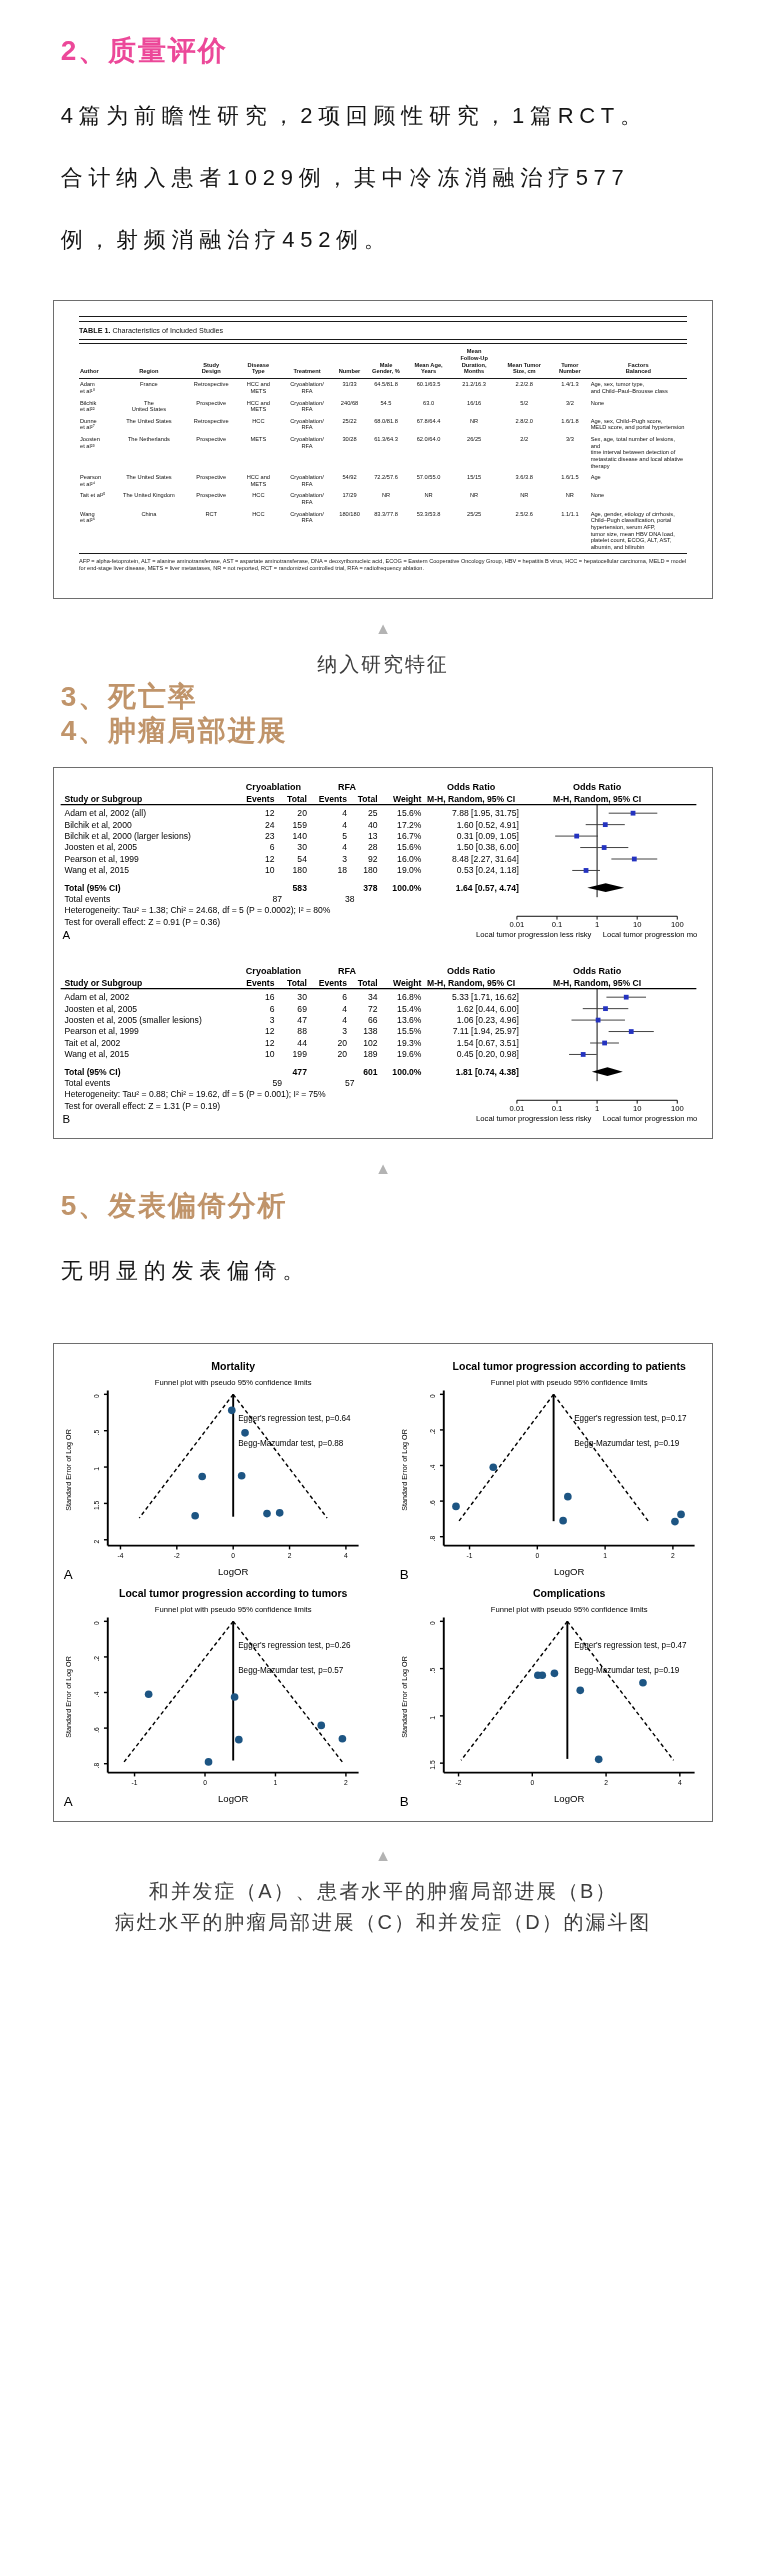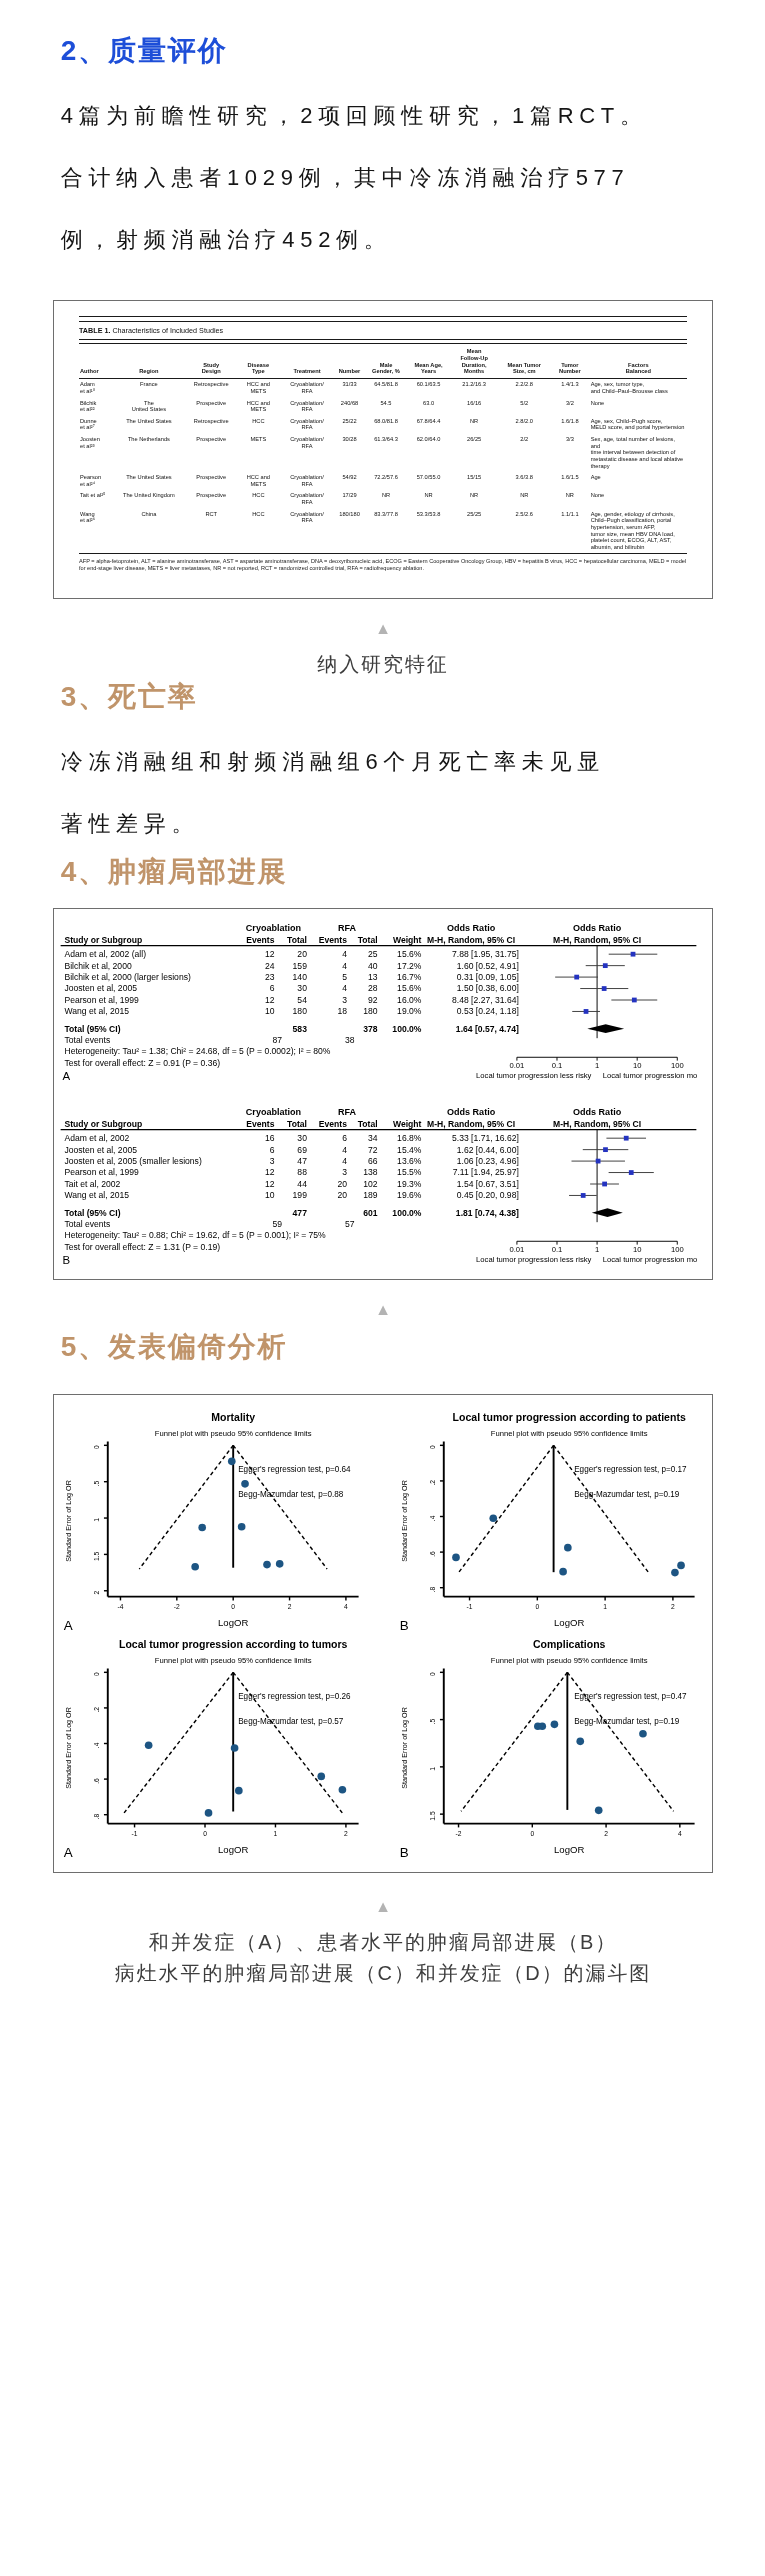--- a/index.html
+++ b/index.html
@@ -5,21 +5,21 @@
   html,body{margin:0;padding:0;background:#fff;}
   .page{width:766px;margin:0 auto;background:#fff;padding:34px 53px 57px;box-sizing:border-box;
         font-family:"Liberation Sans","DejaVu Sans",sans-serif;color:#141414;}
   h2.sec{font-size:28px;font-weight:bold;margin:0 0 0 7.7px;letter-spacing:1.9px;line-height:34px;}
   p.body{font-size:22px;color:#161616;line-height:62px;letter-spacing:5.7px;margin:17px 0 0 7.7px;
          white-space:pre-line;text-align:justify;}
   .mt-s3{margin-top:80px;} .mt-s4{margin-top:61px;} .mt-s5{margin-top:82px;}
   .fig-box{border:1px solid #6e6e6e;background:#fff;box-sizing:border-box;}
   .t1box{margin-top:29px;height:299px;overflow:hidden;padding:15.3px 25px;}
   .forestbox{margin-top:19px;padding:7.7px 5.7px;}
-  .funnelbox{margin-top:30px;padding:11.5px 3.8px;}
+  .funnelbox{margin-top:41px;padding:11.5px 3.8px;}
   .capblock{text-align:center;margin-top:19px;}
   .tri{display:block;font-size:16.3px;line-height:21px;margin-bottom:9.6px;}
   .cap{font-size:20px;color:#3d3d3d;line-height:31px;letter-spacing:1.9px;text-align:center;}
   
   .rule-d{height:3.8px;border-top:1.5px solid #1a1a1a;border-bottom:1.5px solid #1a1a1a;}
   .rule-s{border-top:1.9px solid #1a1a1a;height:0;}
   .t1title{font-size:7.2px;padding:3.8px 0 3.8px;color:#111;}
   table.t1{width:100%;border-collapse:collapse;table-layout:fixed;margin-top:1.9px;}
   table.t1 th{font-size:5.7px;font-weight:bold;vertical-align:bottom;padding:1.9px 1px 2.9px;white-space:pre-line;
               border-bottom:1.9px solid #1a1a1a;line-height:6.7px;color:#111;}
@@ -27,21 +27,21 @@
   .t1foot{font-size:5.6px;line-height:6.9px;color:#1c1c1c;margin:3.8px 0 0;white-space:pre-line;}
   
   .fgrid{display:grid;grid-template-columns:314px 314px;justify-content:space-between;row-gap:1.9px;}
   svg text{font-family:"Liberation Sans","DejaVu Sans",sans-serif;}
 </style>
 </head>
 <body>
 
 <div class="page">
 
-  <h2 class="sec" style="color: #1d4ed8;">2、质量评价</h2>
+  <h2 class="sec" style="color: #ec4899;">2、质量评价</h2>
   <p class="body">4篇为前瞻性研究，2项回顾性研究，1篇RCT。
 合计纳入患者1029例，其中冷冻消融治疗577
 例，射频消融治疗452例。</p>
 
   <div class="fig-box t1box" id="table1-fig">
     <div class="rule-d"></div>
     <div class="t1title">
       <b>TABLE 1.</b>
       <span>Characteristics of Included Studies</span>
     </div>
@@ -218,22 +218,20 @@
     <div class="rule-s"></div>
     <p class="t1foot">   AFP = alpha-fetoprotein, ALT = alanine aminotransferase, AST = aspartate aminotransferase, DNA = deoxyribonucleic acid, ECOG = Eastern Cooperative Oncology Group, HBV = hepatitis B virus, HCC = hepatocellular carcinoma, MELD = model for end-stage liver disease, METS = liver metastases, NR = not reported, RCT = randomized controlled trial, RFA = radiofrequency ablation.</p>
   </div>
 
   <div class="capblock">
     <span class="tri" style="color: rgb(179, 179, 179);">▲</span>
     <div class="cap">纳入研究特征</div>
   </div>
 
   <h2 class="sec mt-s3" style="color: rgb(192, 148, 106);">3、死亡率</h2>
-  <p class="body">冷冻消融组和射频消融组6个月死亡率未见显
-著性差异。</p>
 
   <h2 class="sec mt-s4" style="color: rgb(192, 148, 106);">4、肿瘤局部进展</h2>
 
   <div class="fig-box forestbox" id="forest-fig"><svg width="637" height="168" viewBox="0 0 666 176" style="margin-bottom: 11.5px;">
         <text x="223" y="16" font-size="9.5" fill="#000" text-anchor="middle" font-weight="bold">Cryoablation</text>
         <text x="300" y="16" font-size="9.5" fill="#000" text-anchor="middle" font-weight="bold">RFA</text>
         <text x="430" y="16" font-size="9.5" fill="#000" text-anchor="middle" font-weight="bold">Odds Ratio</text>
         <text x="562" y="16" font-size="9.5" fill="#000" text-anchor="middle" font-weight="bold">Odds Ratio</text>
         <text x="4" y="28" font-size="9" fill="#000" text-anchor="start" font-weight="bold">Study or Subgroup</text>
         <text x="224" y="28" font-size="9" fill="#000" text-anchor="end" font-weight="bold">Events</text>
@@ -442,20 +440,21 @@
         <text x="556" y="170" font-size="8" fill="#000" text-anchor="end">Local tumor progression less risky</text>
         <text x="568" y="170" font-size="8" fill="#000" text-anchor="start">Local tumor progression more risky</text>
         <text x="2" y="172" font-size="12" fill="#000" text-anchor="start">B</text>
       </svg></div>
 
   <div class="capblock">
     <span class="tri" style="color: rgb(179, 179, 179);">▲</span>
   </div>
 
   <h2 class="sec mt-s5" style="color: rgb(192, 148, 106);">5、发表偏倚分析</h2>
+  <p class="body">无明显的发表偏倚。</p>
 
   <div class="fig-box funnelbox" id="funnel-fig">
     <div class="fgrid" id="funnel-grid">
         <svg width="314" height="226" viewBox="0 0 328 236">
           <text x="183" y="15" font-size="11" fill="#000" text-anchor="middle" font-weight="bold">Mortality</text>
           <text x="183" y="30" font-size="8" fill="#000" text-anchor="middle">Funnel plot with pseudo 95% confidence limits</text>
           <line x1="52" y1="36" x2="52" y2="198" stroke="#000" stroke-width="2"></line>
           <line x1="52" y1="198" x2="314" y2="198" stroke="#000" stroke-width="2"></line>
           <line x1="48" y1="40" x2="52" y2="40" stroke="#000" stroke-width="1.5"></line>
           <text x="43" y="42" font-size="7" fill="#000" text-anchor="middle" transform="rotate(-90 43 42)">0</text>

